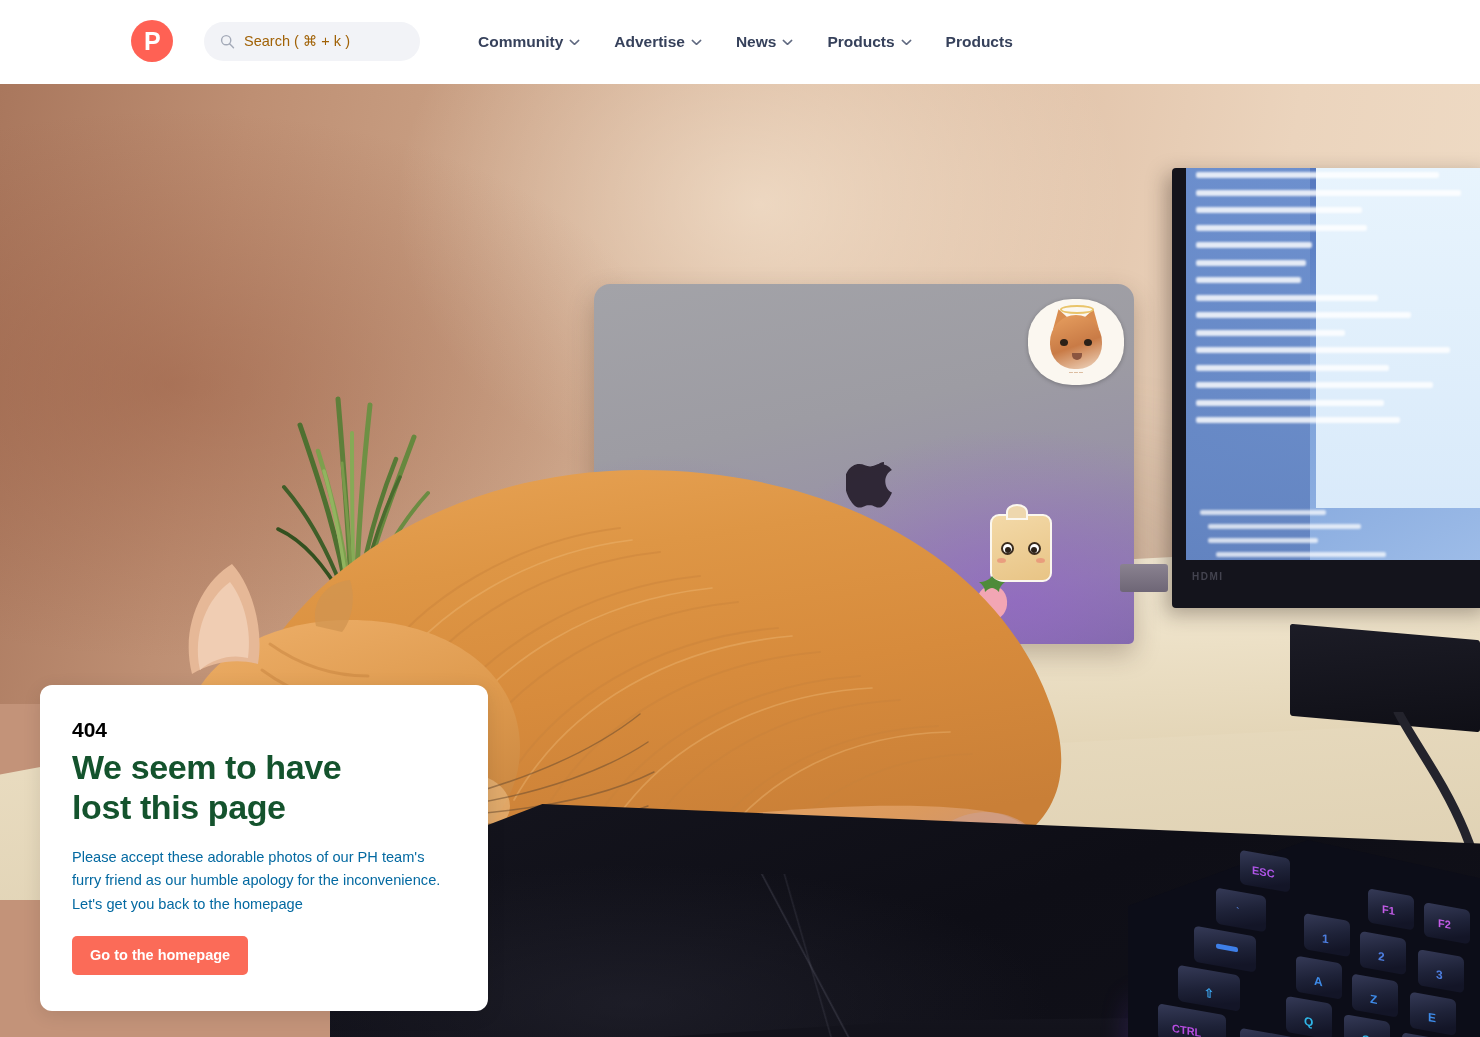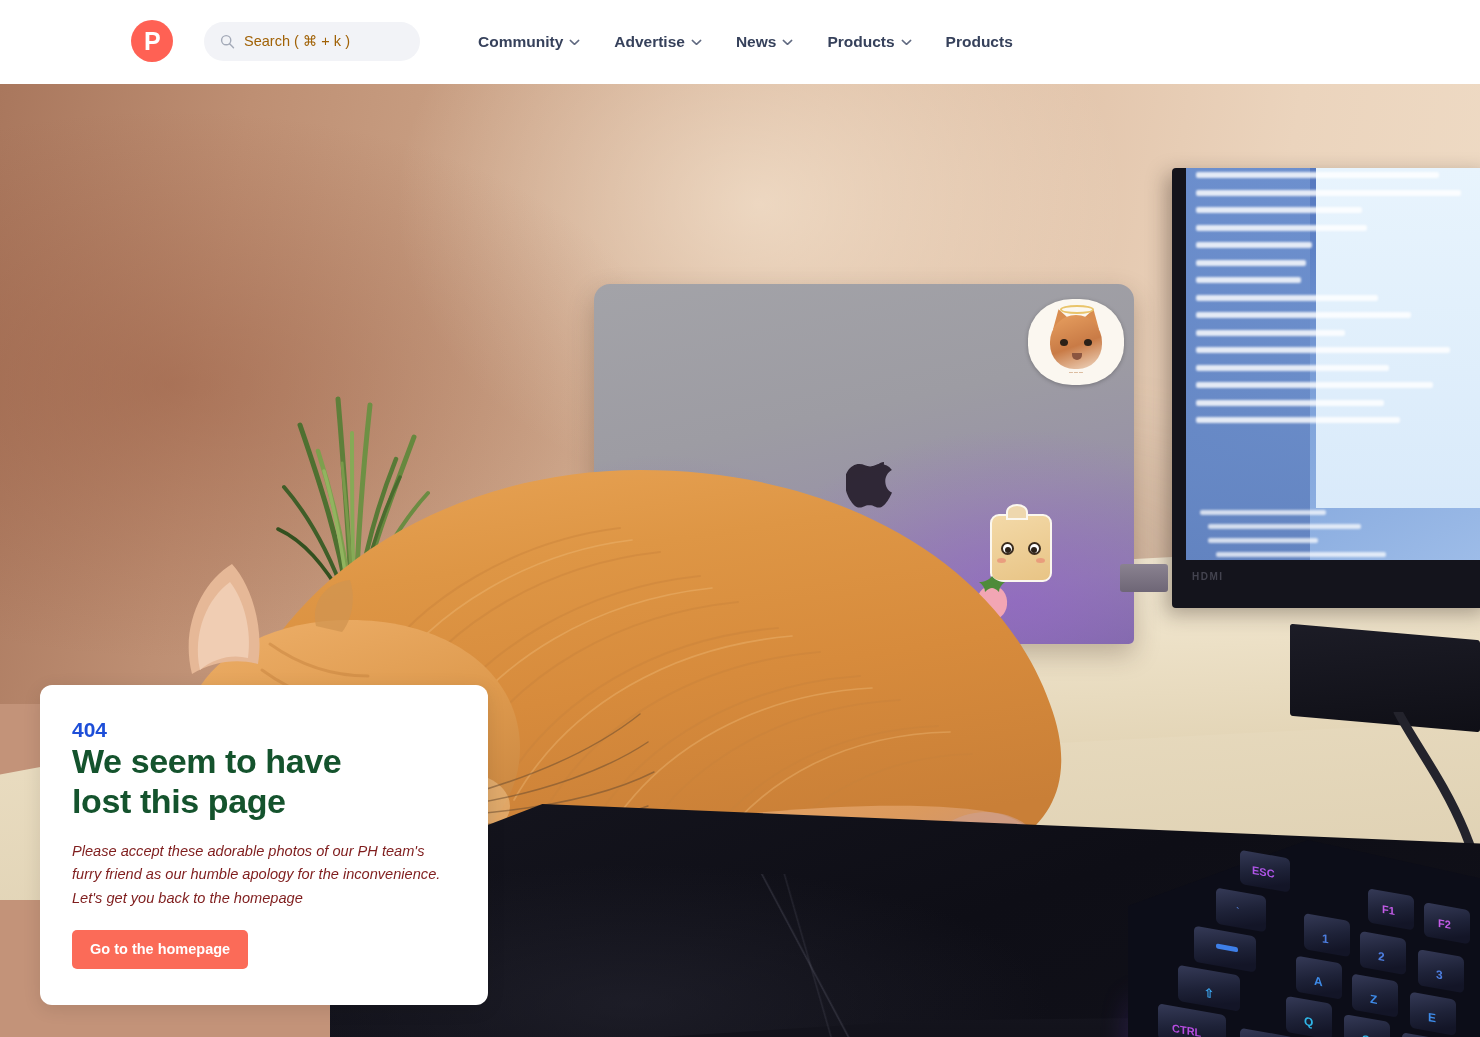--- a/index.html
+++ b/index.html
@@ -273,32 +273,32 @@
   
   .card {
     position: absolute; left: 40px; top: 685px;
     width: 448px; min-height: 310px;
     background: #ffffff; border-radius: 12px;
     padding: 34px 34px 36px 32px;
     box-shadow: 0 4px 18px rgba(0,0,0,.10);
     z-index: 25;
   }
   .card-404 {
-    font-size: 21px; font-weight: 700; color: #1d4ed8;
-    margin-bottom: 2px; line-height: 1;
+    font-size: 21px; font-weight: 700; color: #000000;
+    margin-bottom: 8px; line-height: 1;
   }
   .card-title {
     font-size: 34px; font-weight: 700; color: #14532d;
     line-height: 1.17; letter-spacing: -0.4px;
     margin-bottom: 18px;
     white-space: pre-line;
   }
   .card-body {
-    font-size: 14.6px; color: #7f1d1d; line-height: 1.62;
-    margin-bottom: 20px; max-width: 372px; font-style: italic;
+    font-size: 14.6px; color: #0369a1; line-height: 1.62;
+    margin-bottom: 20px; max-width: 372px;
   }
   .card-btn {
     display: inline-block;
     background: #FB6B58; color: #ffffff;
     font-size: 14.5px; font-weight: 700;
     padding: 12px 18px; border: none; border-radius: 5px;
     cursor: pointer; line-height: 1;
     font-family: "Liberation Sans", sans-serif;
   }
 </style>

